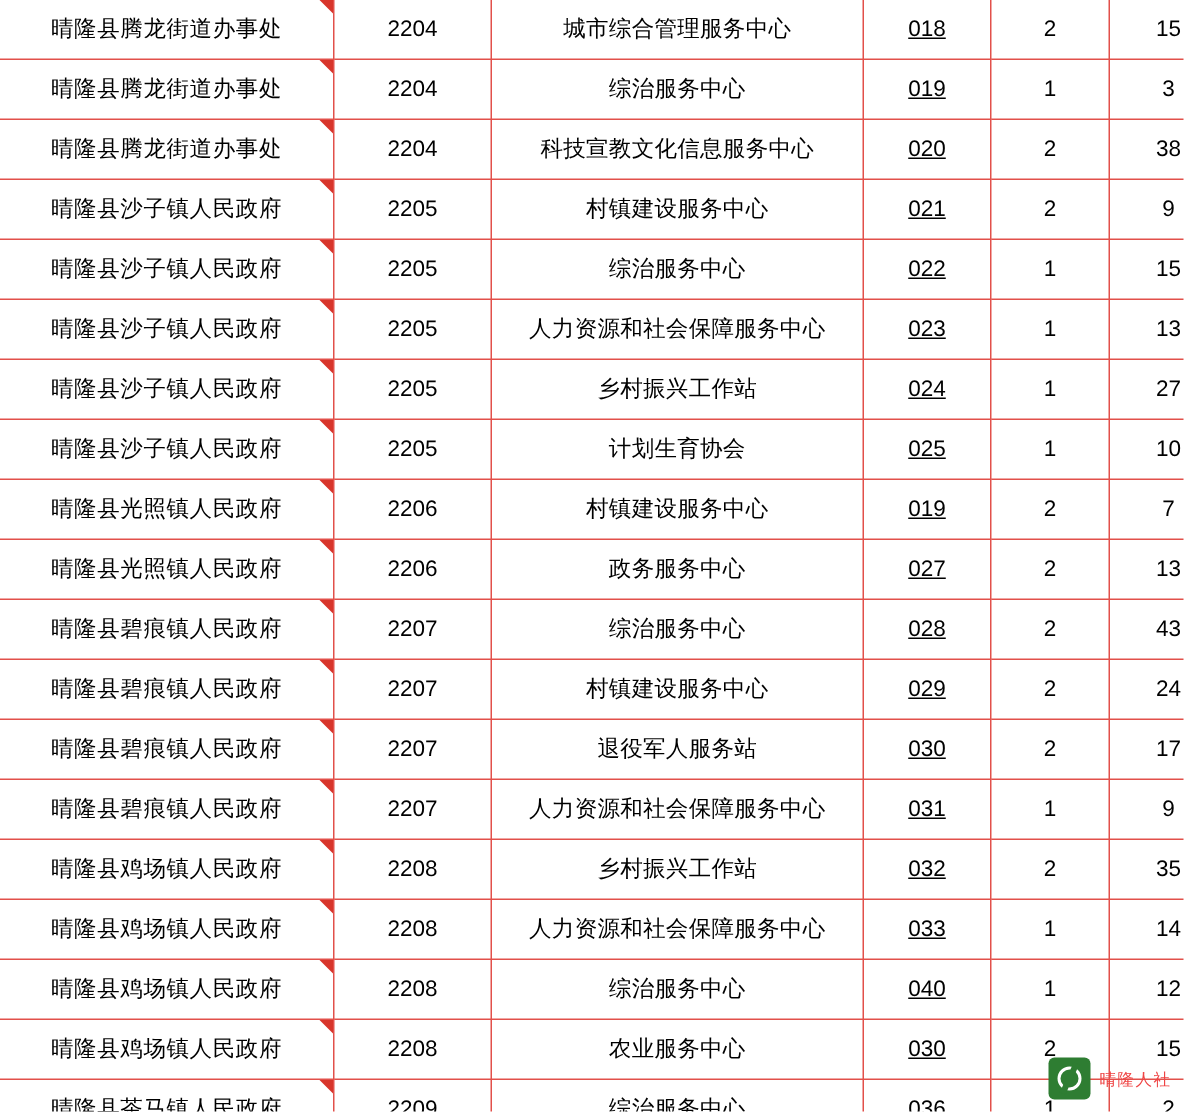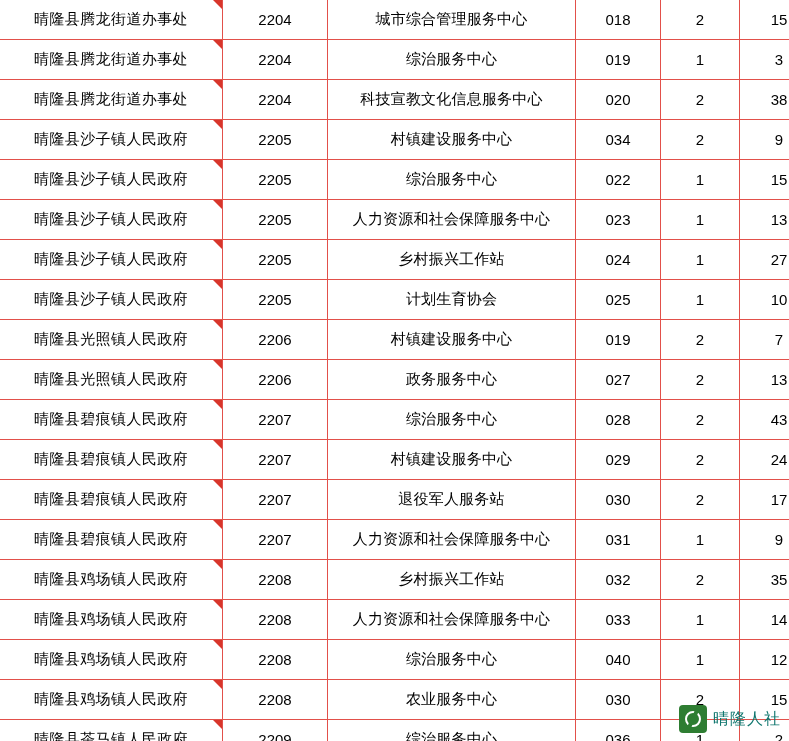--- a/index.html
+++ b/index.html
@@ -38,21 +38,21 @@
     font-family: "Liberation Sans", sans-serif;
   }
   
   table.grid tr:first-child td { border-top: none; }
   table.grid tr td:first-child { border-left: none; }
   table.grid tr td:last-child { border-right: none; }
 
   .c-unit   { width: 218px; font-size: 14.5px; letter-spacing: 0.4px; }
   .c-code   { width: 100px; font-size: 15px; }
   .c-dept   { width: 243px; font-size: 14.5px; letter-spacing: 0.2px; margin-top: 11px; }
-  .c-no     { width: 80px; font-size: 15px; }
+  .c-no     { width: 80px; font-size: 15px; text-decoration: underline; }
   .c-num    { width: 74px; font-size: 15px; }
   .c-cnt    { width: 74px; font-size: 15px; }
 
   
   .mark {
     position: relative;
   }
   .mark::after {
     content: "";
     position: absolute;
@@ -95,22 +95,22 @@
     content: "";
     position: absolute;
     left: 12px;
     top: 3px;
     width: 4px;
     height: 22px;
     background: #2e7d32;
     transform: rotate(25deg);
   }
   .wm-text {
-    font-size: 16px;
-    color: #0f766e;
+    font-size: 11px;
+    color: #ef4444;
     letter-spacing: 1px;
     font-family: "Liberation Sans", sans-serif;
   }
 </style>
 </head>
 <body>
 
 <div class="sheet">
   <table class="grid">
     <tbody>
@@ -135,21 +135,21 @@
           <td class="c-code">2204</td>
           <td class="c-dept">科技宣教文化信息服务中心</td>
           <td class="c-no">020</td>
           <td class="c-num">2</td>
           <td class="c-cnt">38</td>
         </tr>
         <tr>
           <td class="c-unit mark">晴隆县沙子镇人民政府</td>
           <td class="c-code">2205</td>
           <td class="c-dept">村镇建设服务中心</td>
-          <td class="c-no">034</td>
+          <td class="c-no">021</td>
           <td class="c-num">2</td>
           <td class="c-cnt">9</td>
         </tr>
         <tr>
           <td class="c-unit mark">晴隆县沙子镇人民政府</td>
           <td class="c-code">2205</td>
           <td class="c-dept">综治服务中心</td>
           <td class="c-no">022</td>
           <td class="c-num">1</td>
           <td class="c-cnt">15</td>

